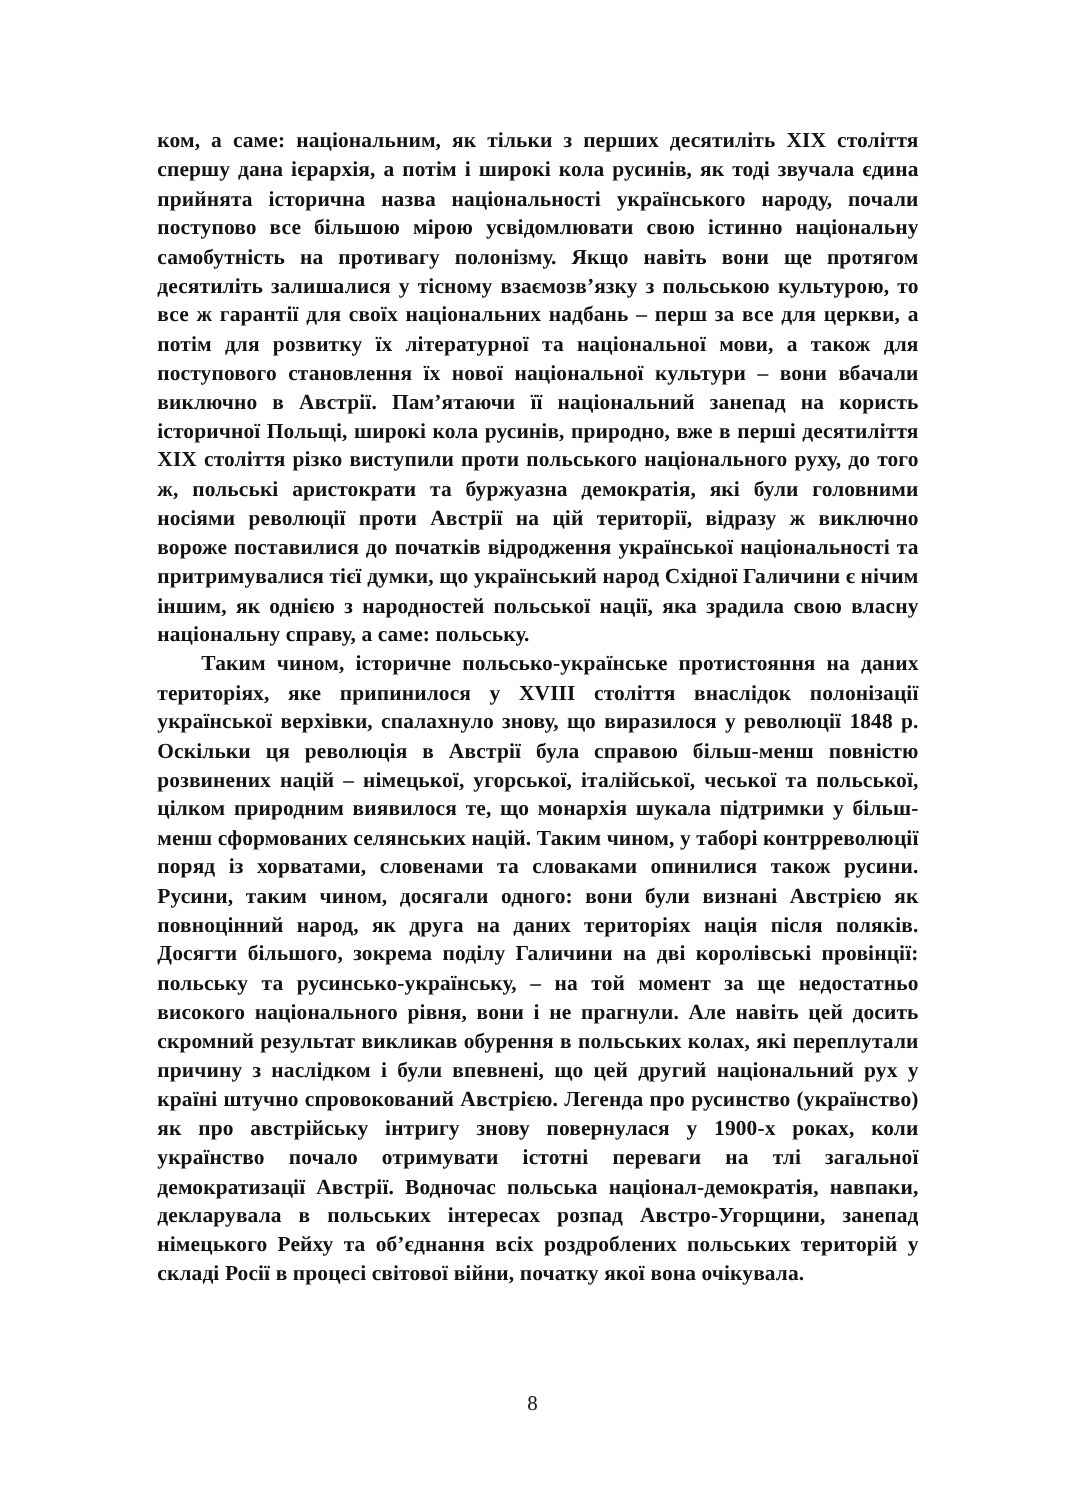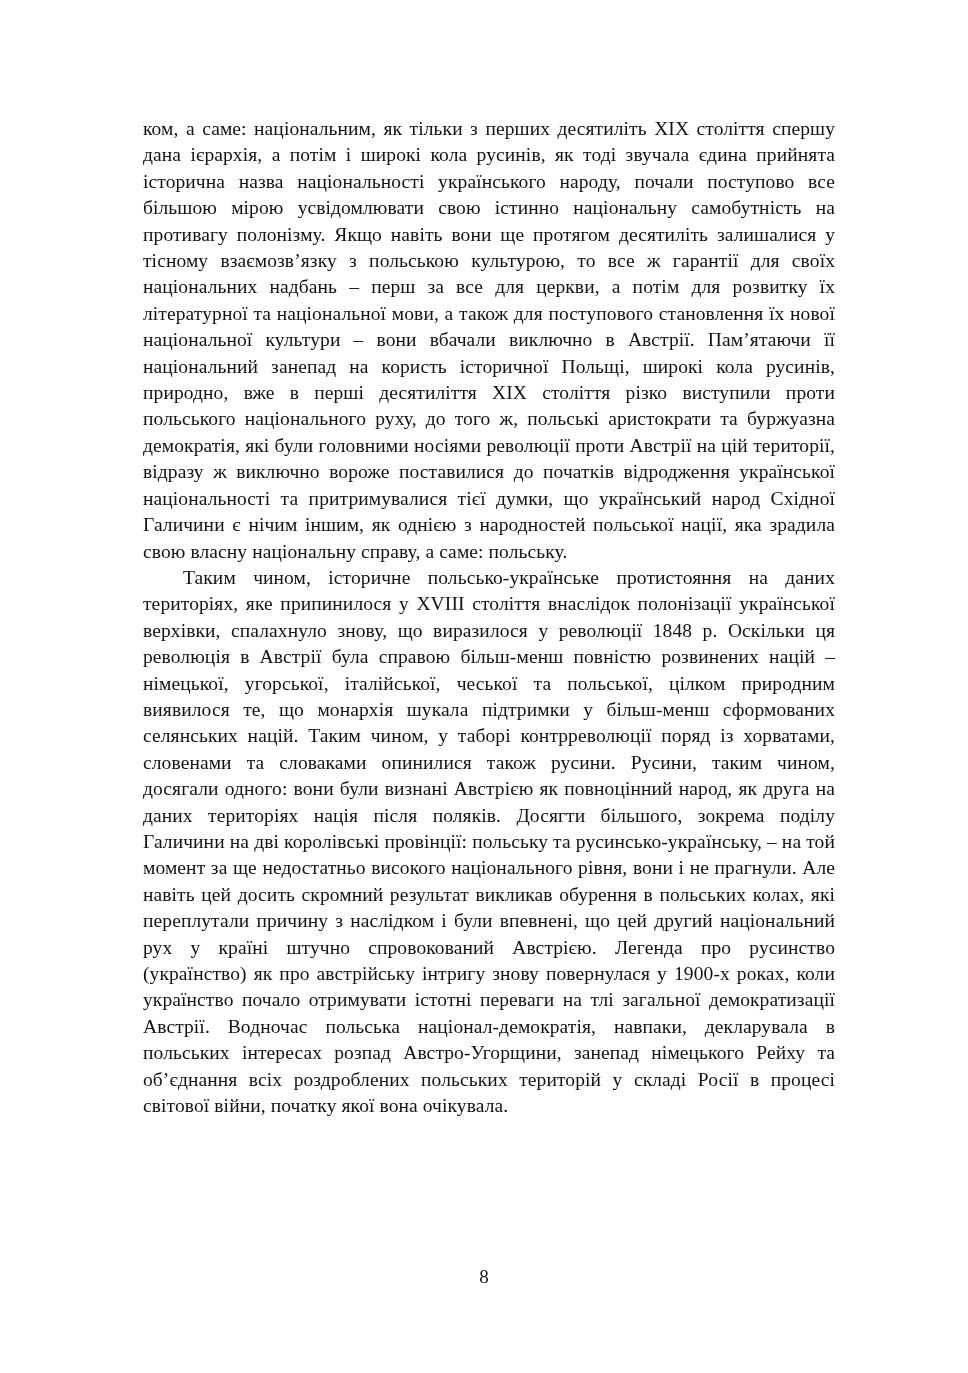--- a/index.html
+++ b/index.html
@@ -23,20 +23,21 @@
   .text-block {
     position: absolute;
     left: 143px;
     top: 116px;
     width: 692px;
     text-align: justify;
     font-size: 19.5px;
     line-height: 26.4px;
     letter-spacing: 0.1px;
     hyphens: auto;
+    font-weight: bold;
     -webkit-hyphens: auto;
   }
   .para {
     margin: 0;
     padding: 0;
   }
   .para.indent {
     text-indent: 40px;
   }
   .page-number {

